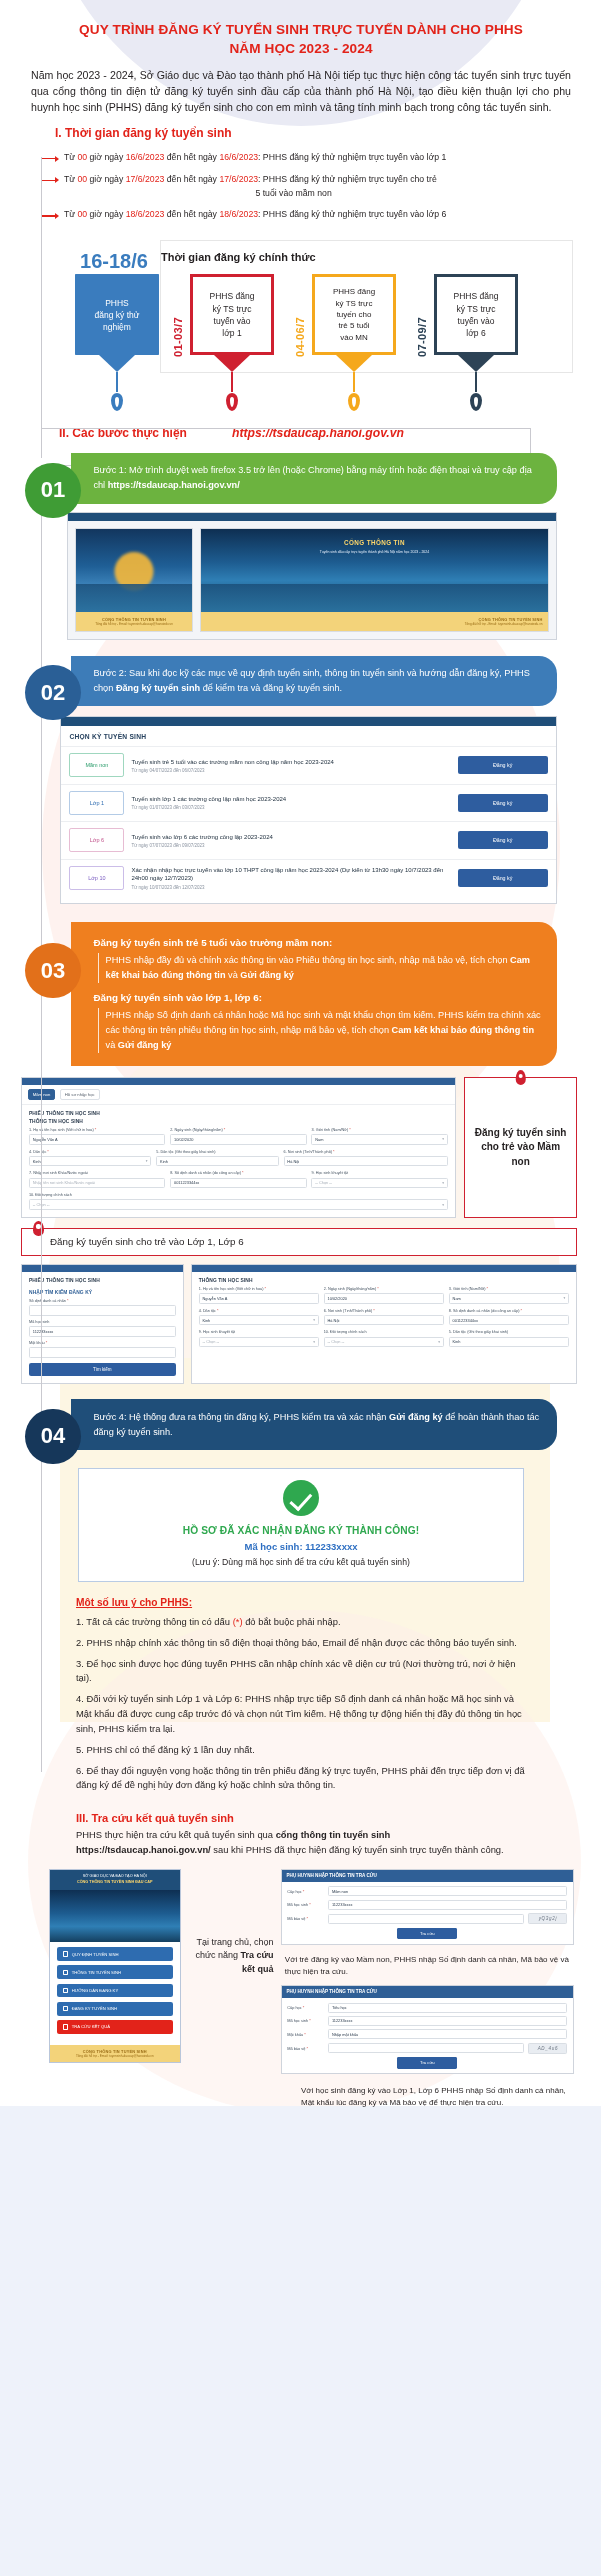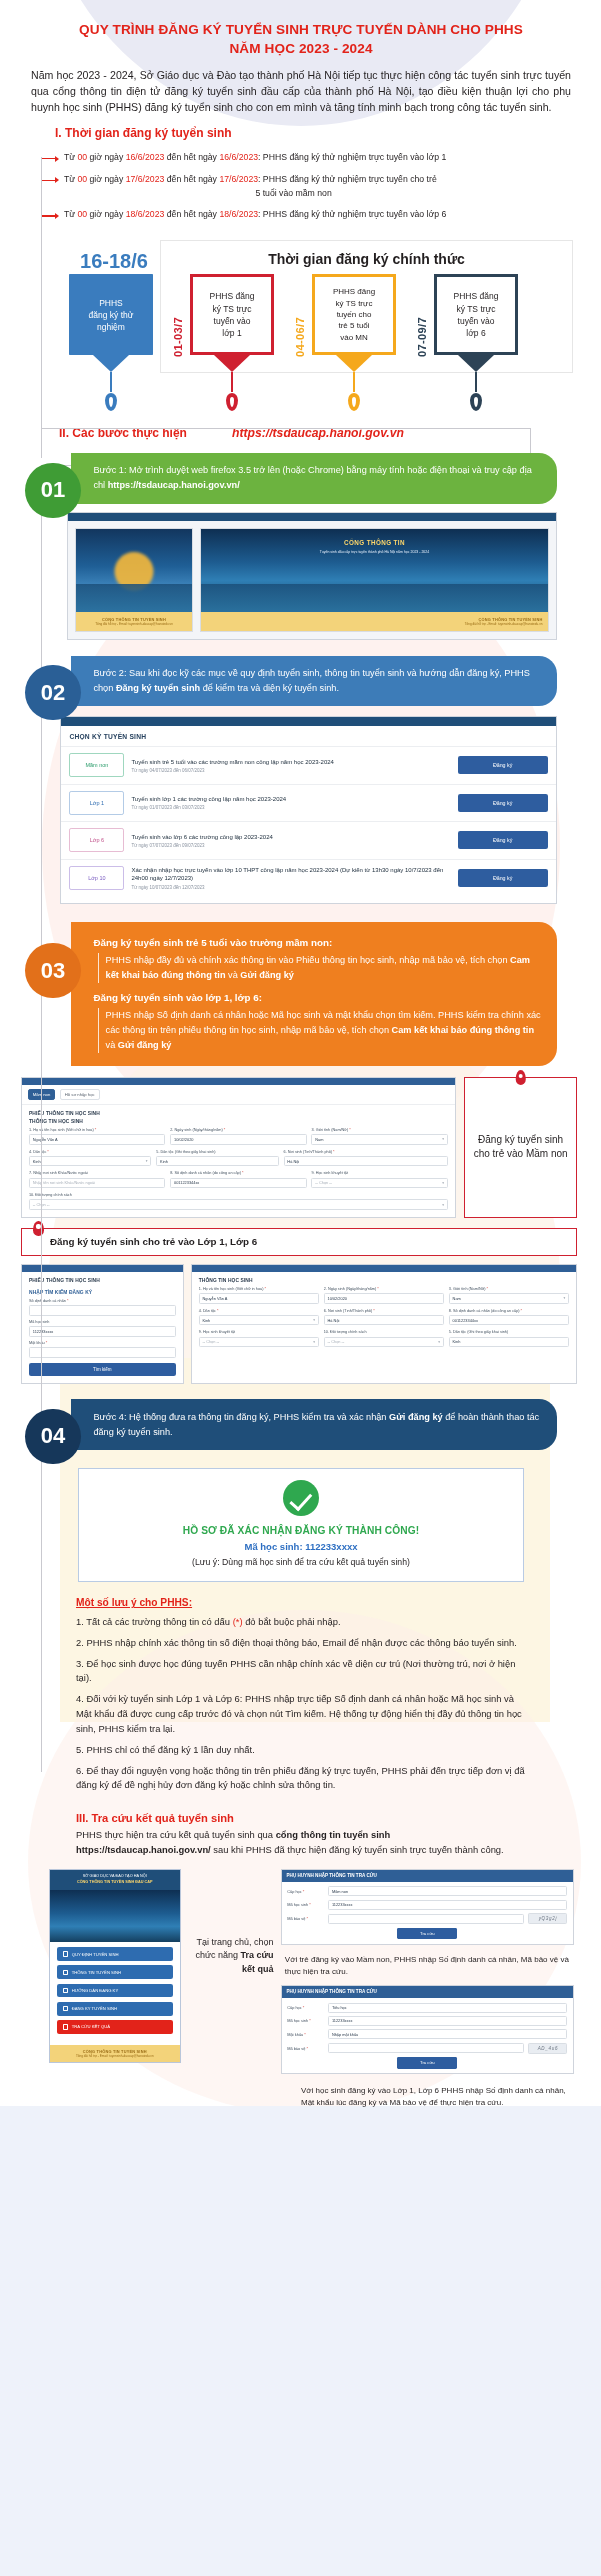--- a/index.html
+++ b/index.html
@@ -75,21 +75,21 @@
   .rail-top { position:absolute; left:41px; top:465px; width:490px; height:0.7px; background:#c9c9cf; z-index:1;}
   .rail-r { position:absolute; left:530px; top:428px; width:0.7px; height:38px; background:#c9c9cf; z-index:1;}
   .rail-rh { position:absolute; left:41px; top:428px; width:490px; height:0.7px; background:#c9c9cf; z-index:1;}
 
   
   .tl-wrap { position:relative; margin:7px 0 0 0; height:182px; }
   .tl-panel {
     position:absolute; left:160px; top:7px; width:413px; height:133px;
     background:#fff; border:0.7px solid #e6e6e6;
   }
-  .tl-panel-title { text-align:center; font-weight:bold; font-size:14px; padding-top:9.8px; color:#231f20; }
+  .tl-panel-title { font-weight:bold; font-size:11px; padding-top:9.8px; color:#231f20; }
   .tl-1618 { position:absolute; left:69px; top:17px; width:90px; text-align:center;
     color:#3a7cbe; font-weight:bold; font-size:20px; }
 
   .tl-col { position:absolute; top:41px; width:84px; }
   .tl-box { height:81px; display:flex; align-items:center; justify-content:center;
     text-align:center; font-size:8.5px; line-height:1.42; padding:2.8px 4.2px; }
   .tl-box.solid { background:#3a7cbe; color:#fff; border-radius:0.7px; }
   .tl-box.framed { background:#fff; border:3.5px solid #cf2030; color:#231f20; }
   .tl-box.framed.y { border-color:#f5a81c; }
   .tl-box.framed.d { border-color:#2d4356; }
@@ -283,21 +283,21 @@
         </span>
       </div>
     </div>
 
     <div class="tl-wrap">
       <div class="tl-panel">
         <div class="tl-panel-title">Thời gian đăng ký chính thức</div>
       </div>
       <div class="tl-1618">16-18/6</div>
 
-      <div class="tl-col" style="left:69px;">
+      <div class="tl-col" style="left:75px;">
         <div class="tl-box solid" style="white-space:pre-line;">PHHS
 đăng ký thử
 nghiệm</div>
         <div class="tl-arrowdown" style="border-top:17px solid #3a7cbe;"></div>
         <div class="tl-stem" style="background:#3a7cbe;"></div>
         <div class="tl-ring" style="border-color:#3a7cbe;"></div>
       </div>
       <div class="vdate" style="left:172px; color:#cf2030;">01-03/7</div>
 
       <div class="tl-col" style="left:190px;">
@@ -374,21 +374,21 @@
             <div class="yf-t">CỔNG THÔNG TIN TUYỂN SINH</div>
             <div class="yf-s">Tổng đài hỗ trợ - Email: tuyensinh-daucap@hanoiedu.vn</div>
           </div>
         </div>
       </div>
     </div>
 
     <div class="step" style="margin-top:15.4px;">
       <div class="step-badge b1b">02</div>
       <div class="step-body b1">
-        <span>Bước 2: Sau khi đọc kỹ các mục về quy định tuyển sinh, thông tin tuyển sinh và hướng dẫn đăng ký, PHHS chọn </span><b>Đăng ký tuyển sinh</b><span> để kiểm tra và diện ký tuyển sinh.</span>
+        <span>Bước 2: Sau khi đọc kỹ các mục về quy định tuyển sinh, thông tin tuyển sinh và hướng dẫn đăng ký, PHHS chọn </span><b>Đăng ký tuyển sinh</b><span> để kiểm tra và đăng ký tuyển sinh.</span>
       </div>
     </div>
 
     <div class="shot" style="margin:9.8px 45px 0 60px;">
       <div class="shot-bar"></div>
       <div class="tbl-title">CHỌN KỲ TUYỂN SINH</div>
 
       <div class="trow">
         <div class="tchip" style="color:#2f9e6e;border-color:#9fd7bf;">Mầm non</div>
         <div class="tmain">
@@ -486,28 +486,28 @@
           <div class="fcell">
             <div class="flab">9. Học sinh khuyết tật</div>
             <div class="fin sel ph">-- Chọn --</div>
           </div>
           <div class="fcell">
             <div class="flab">10. Đối tượng chính sách</div>
             <div class="fin sel ph">-- Chọn --</div>
           </div>
         </div>
       </div>
-      <div class="pinbox" style="width:144px;">
+      <div class="pinbox" style="width:144px;font-weight:bold;">
         <span class="pin"></span>
         <span>Đăng ký tuyển sinh cho trẻ vào Mầm non</span>
       </div>
     </div>
 
     <div style="padding:9.8px 25px 0 21px;">
-      <div class="pinbox left-pin" style="height:28px; justify-content:flex-start; padding-left:28px; font-size:9.8px;font-weight:bold;">
+      <div class="pinbox left-pin" style="height:28px; justify-content:flex-start; padding-left:28px; font-size:9.8px;">
         <span class="pin"></span>
         <span>Đăng ký tuyển sinh cho trẻ vào Lớp 1, Lớp 6</span>
       </div>
     </div>
 
     <div style="display:flex; gap:7px; padding:8.4px 25px 0 21px;">
       <div class="formshot" style="width:210px;">
         <div class="fs-top"></div>
         <div class="fs-sec">PHIẾU THÔNG TIN HỌC SINH</div>
         <div class="fs-sec" style="color:#2f5f96;">NHẬP TÌM KIẾM ĐĂNG KÝ</div>

